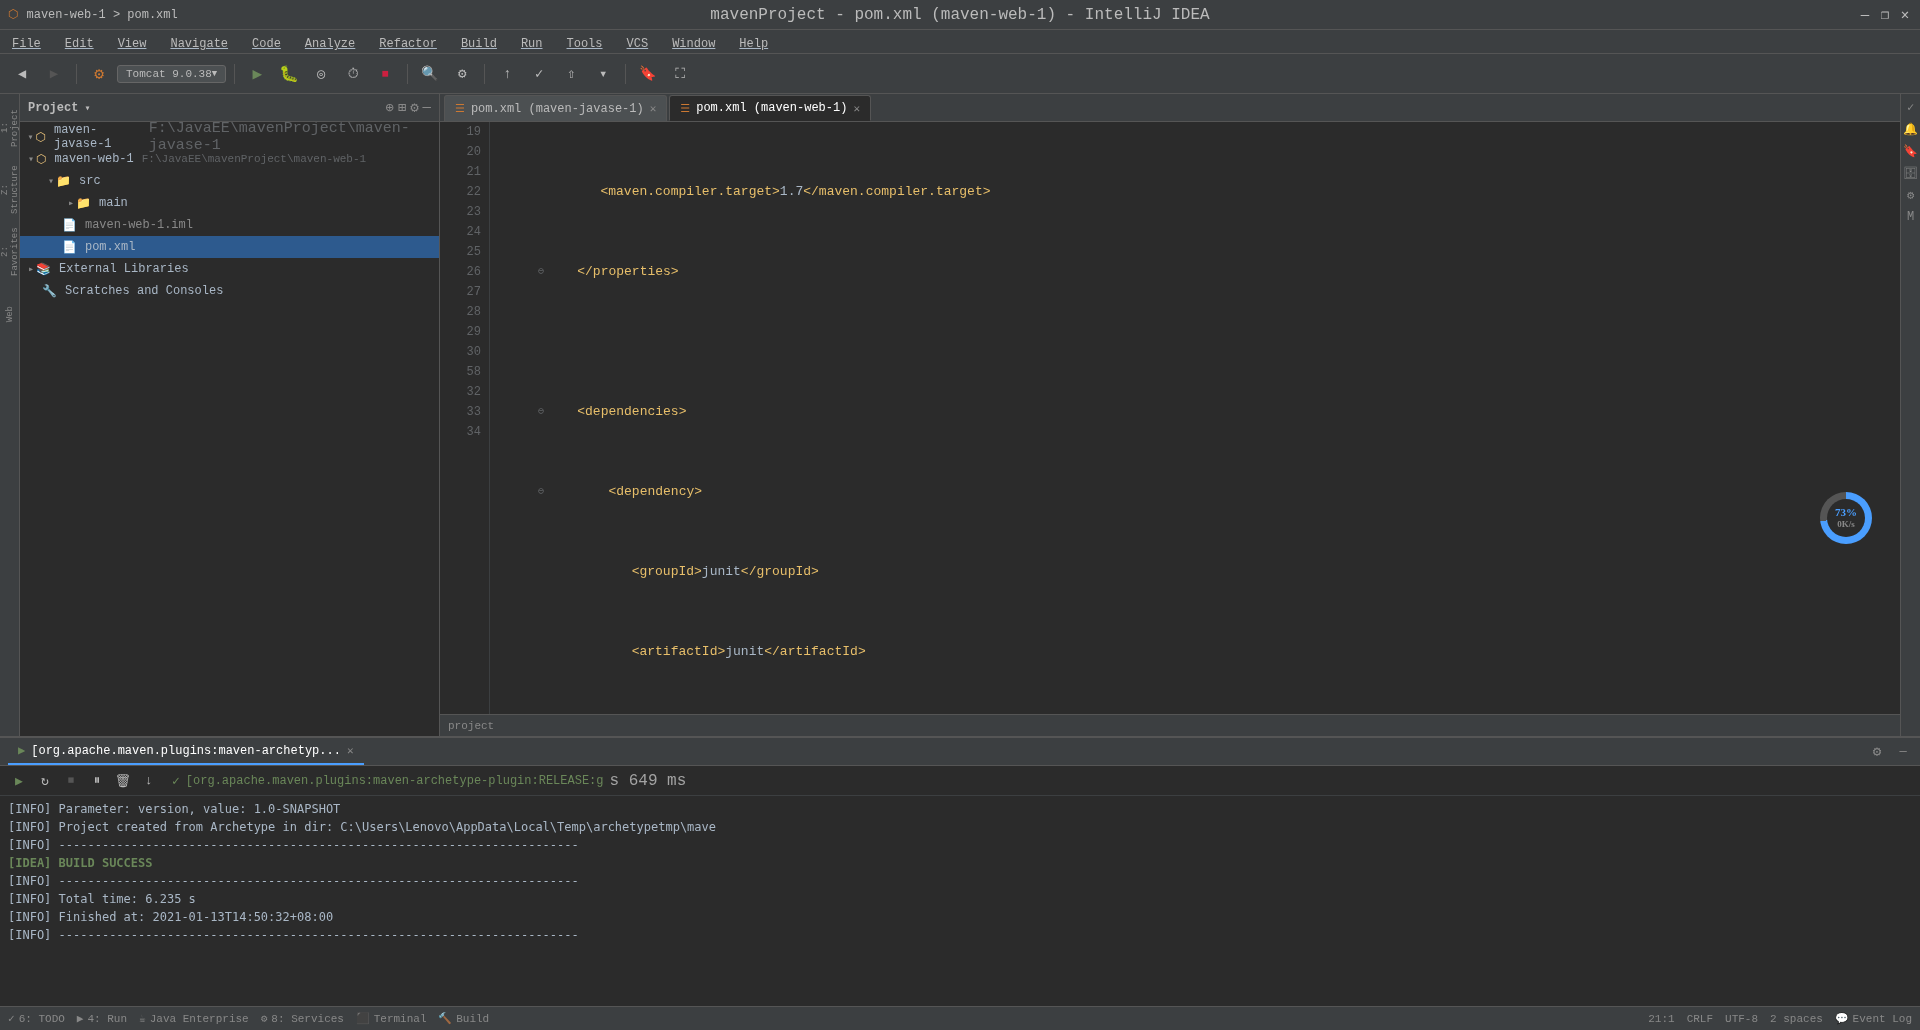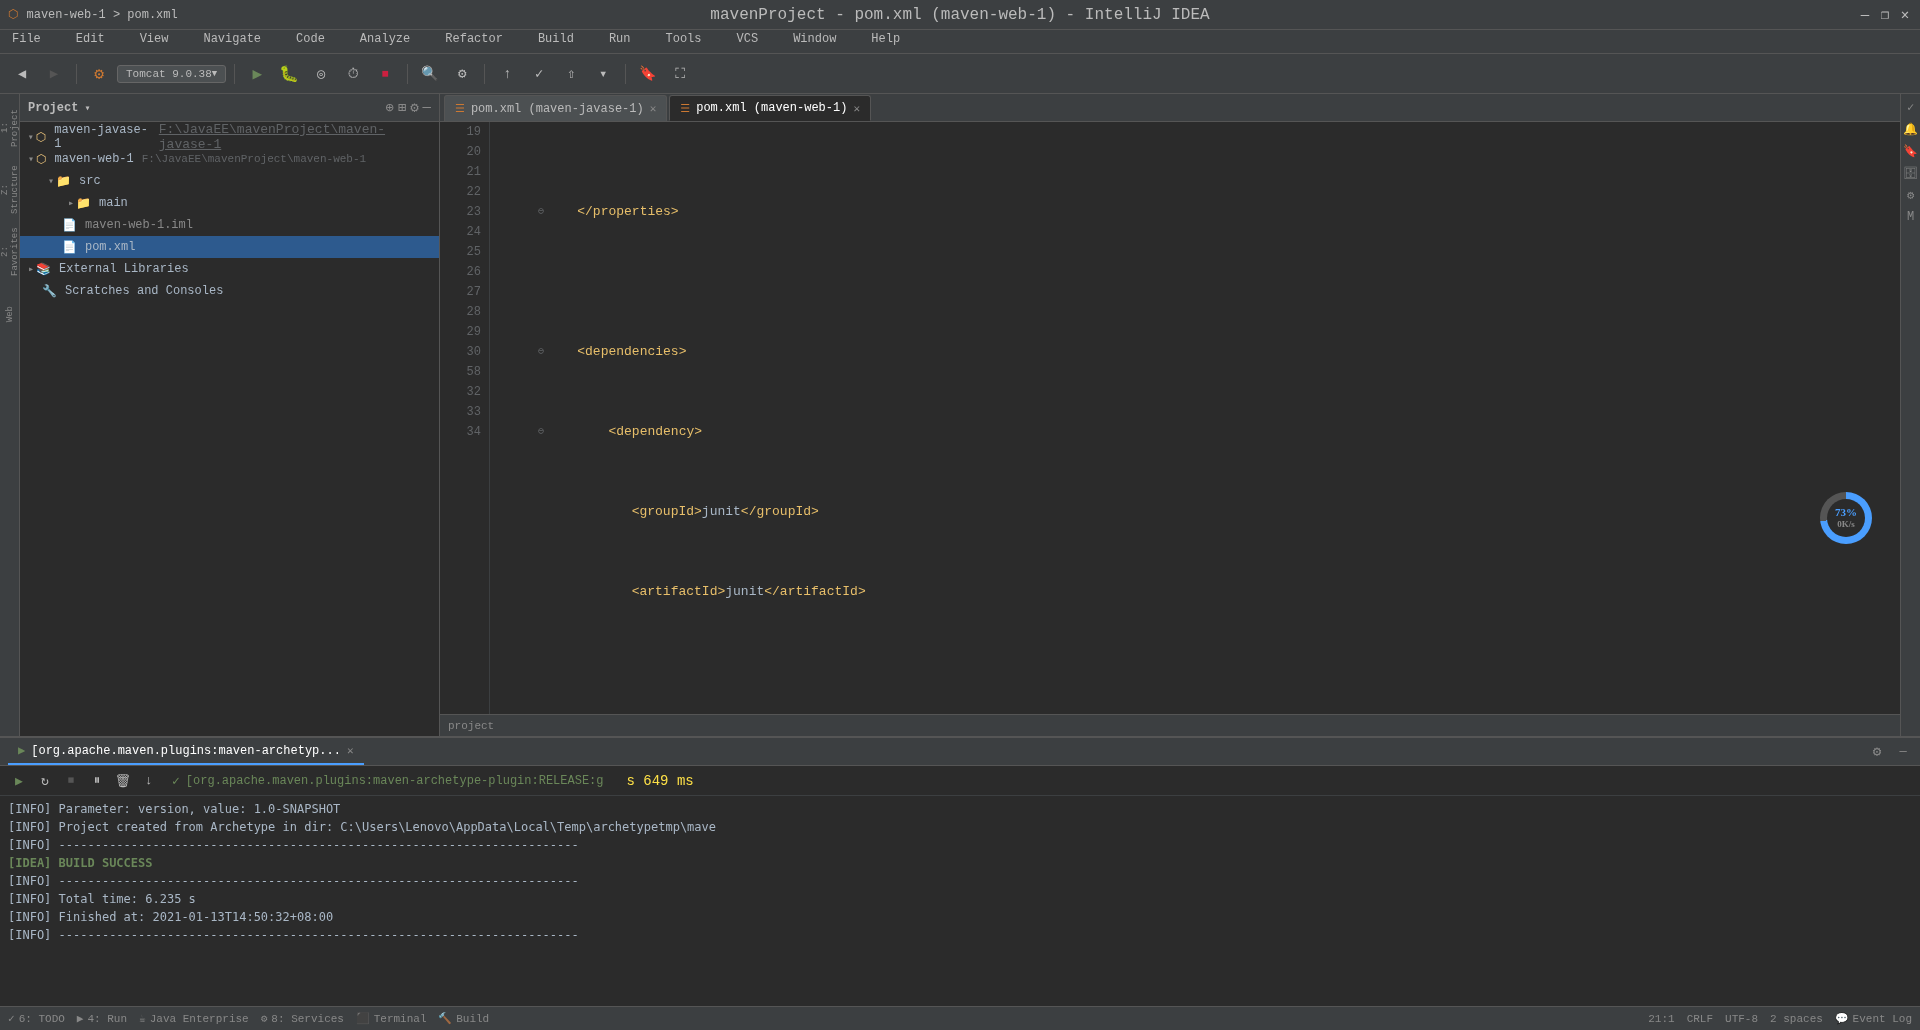--- a/index.html
+++ b/index.html
@@ -19,25 +19,26 @@
     #title-bar .title-left { display: flex; align-items: center; gap: 8px; color: #bbb; font-size: 12px; }
     #title-bar .title-center { color: #bbb; font-size: 16px; position: absolute; left: 50%; transform: translateX(-50%); }
     #title-bar .title-right { display: flex; align-items: center; gap: 6px; }
     #title-bar .win-btn { width: 14px; height: 14px; cursor: pointer; color: #bbb; font-size: 14px; display: flex; align-items: center; justify-content: center; }
 
     
     #menu-bar {
       background: #3c3f41;
       height: 24px;
       display: flex;
-      align-items: flex-start;
+      align-items: flex-end;
       padding: 0 4px;
       border-bottom: 1px solid #555;
       flex-shrink: 0;
-      gap: 19px;
+      gap: 8px;
+      text-decoration: underline;
     }
     #menu-bar .menu-item { color: #bbb; font-size: 12px; padding: 2px 8px; cursor: pointer; border-radius: 3px; }
 
     
     #toolbar {
       background: #3c3f41;
       height: 40px;
       display: flex;
       align-items: center;
       padding: 0 8px;
@@ -437,21 +438,21 @@
         <span class="header-btn">—</span>
       </div>
     </div>
     <div id="project-tree">
 
       <div class="tree-item">
         <span class="indent" style="display:inline-block; width:4px;"></span>
         <span class="arrow">▾</span>
         <span class="icon folder-icon">⬡</span>
         <span style="margin-left:4px;">maven-javase-1</span>
-        <span style="color:#606366; font-size:13px; margin-left:8px;text-decoration:underline;">F:\JavaEE\mavenProject\maven-javase-1</span>
+        <span style="color:#606366; font-size:15px; margin-left:8px;">F:\JavaEE\mavenProject\maven-javase-1</span>
       </div>
 
       <div class="tree-item">
         <span class="indent" style="display:inline-block; width:4px;"></span>
         <span class="arrow">▾</span>
         <span class="icon folder-icon">⬡</span>
         <span style="margin-left:4px;">maven-web-1</span>
         <span style="color:#606366; font-size:11px; margin-left:8px;">F:\JavaEE\mavenProject\maven-web-1</span>
       </div>
 
@@ -525,20 +526,23 @@
         <div>28</div>
         <div>29</div>
         <div>30</div>
         <div>58</div>
         <div>32</div>
         <div>33</div>
         <div>34</div>
       </div>
       <div id="code-content">
         
+        <div class="code-line">
+          <span>        </span><span class="tag">&lt;maven.compiler.target&gt;</span><span class="text-content">1.7</span><span class="tag">&lt;/maven.compiler.target&gt;</span>
+        </div>
         
         <div class="code-line">
           <span style="color:#606366; font-size:10px; margin-right:2px;">⊖</span><span>    </span><span class="tag">&lt;/properties&gt;</span>
         </div>
         
         <div class="code-line"></div>
         
         <div class="code-line">
           <span style="color:#606366; font-size:10px; margin-right:2px;">⊖</span><span>    </span><span class="tag">&lt;dependencies&gt;</span>
         </div>
@@ -614,21 +618,21 @@
     <div class="run-btn active">▶</div>
     <div class="run-btn">↻</div>
     <div class="run-btn" style="color:#555;">⏹</div>
     <div class="run-btn">⏸</div>
     <div class="run-btn">🗑</div>
     <div class="run-btn">↓</div>
 
     <div style="margin-left:8px; display:flex; align-items:center; gap:6px;">
       <span style="color:#6a8759;">✓</span>
       <span style="color:#6a8759; font-size:12px;">[org.apache.maven.plugins:maven-archetype-plugin:RELEASE:g</span>
-      <span style="color:#fde047; font-size:14px;margin-left:17px;">s 649 ms</span>
+      <span style="color:#a3a3a3; font-size:16px;">s 649 ms</span>
     </div>
   </div>
   <div id="console-output">
     <div class="console-line">[INFO] Parameter: version, value: 1.0-SNAPSHOT</div>
     <div class="console-line">[INFO] Project created from Archetype in dir: C:\Users\Lenovo\AppData\Local\Temp\archetypetmp\mave</div>
     <div class="console-line">[INFO] ------------------------------------------------------------------------</div>
     <div class="console-line build-success">[IDEA] BUILD SUCCESS</div>
     <div class="console-line">[INFO] ------------------------------------------------------------------------</div>
     <div class="console-line">[INFO] Total time:  6.235 s</div>
     <div class="console-line">[INFO] Finished at: 2021-01-13T14:50:32+08:00</div>

